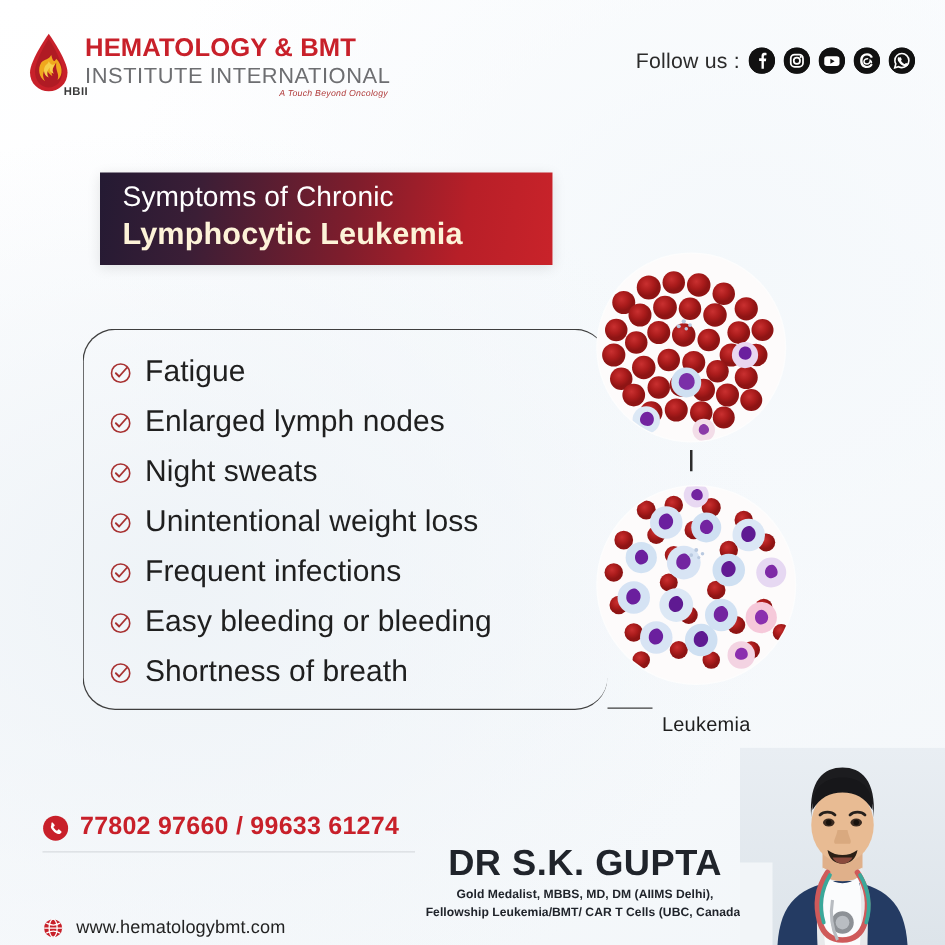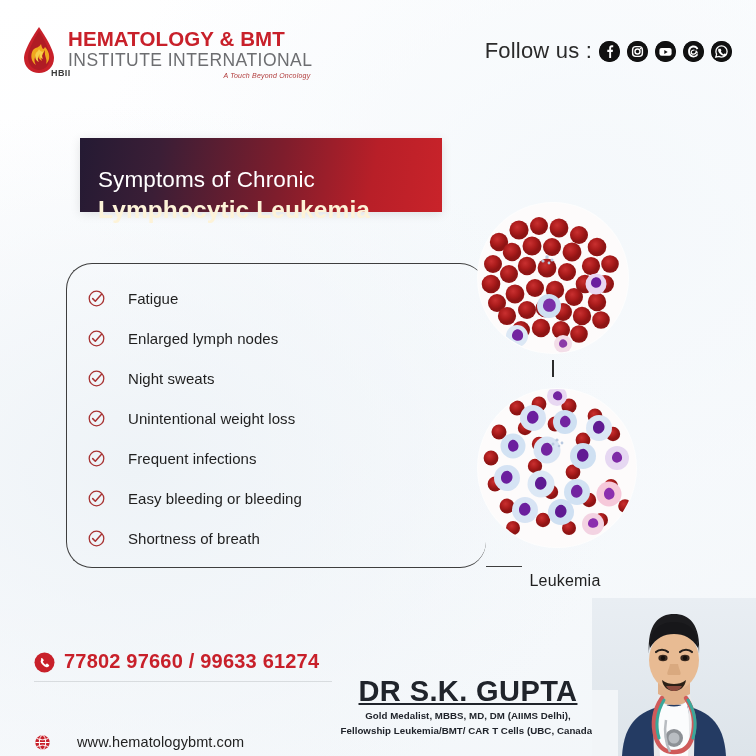--- a/index.html
+++ b/index.html
@@ -36,31 +36,31 @@
     line-height:1.15; white-space:nowrap;
   }
   .logo-tag {
     font-size:7px; color:#b03a3a; font-style:italic;
     text-align:right; letter-spacing:.2px; margin-top:2px; padding-right:2px;
   }
   .follow {
     position:absolute; right:24px; top:38px;
     display:flex; align-items:center; gap:7px;
   }
-  .follow-label { font-size:22px; color:#2b2b2b; letter-spacing:.2px; }
+  .follow-label { font-size:17px; color:#2b2b2b; letter-spacing:.2px; }
   .social {
     width:21px; height:21px; border-radius:50%;
     background:#111; display:flex; align-items:center; justify-content:center;
   }
   .social svg { display:block; }
   
   .banner {
     position:absolute; left:80px; top:138px; width:362px; height:74px;
     background:linear-gradient(100deg,#241a33 0%,#3b1e36 22%,#7e1d2c 55%,#b81f28 80%,#c9232a 100%);
-    padding:28px 0 0 18px;
+    padding:6px 0 0 18px;
     box-shadow:0 2px 10px rgba(0,0,0,.10);
   }
   .banner-l1 {
     font-size:22.5px; color:#ffffff; font-weight:500;
     letter-spacing:.1px; line-height:1.25;
   }
   .banner-l2 {
     font-size:24.5px; color:#fdf3d8; font-weight:bold;
     letter-spacing:.1px; line-height:1.3;
   }
@@ -78,21 +78,21 @@
   .card-bot-ext {
     position:absolute; left:486px; top:566px; width:36px; height:1.4px;
     background:#3e3e3e;
   }
   .sym-list { position:absolute; left:88px; top:278px; width:330px; }
   .sym {
     display:flex; align-items:center; gap:11px; height:40px;
   }
   .sym-icon { width:17px; height:17px; flex:none; }
   .sym-text {
-    font-size:15px; color:#1f1f1f; letter-spacing:.05px; white-space:nowrap;margin-left:12px;
+    font-size:24px; color:#1f1f1f; letter-spacing:.05px; white-space:nowrap;
   }
   
   .blood-label {
     position:absolute; font-size:16px; color:#1f1f1f;
     font-weight:500; letter-spacing:.2px; text-align:center; width:200px;
   }
   .circle {
     position:absolute; border-radius:50%; overflow:hidden;
     background:#fdfdfd;
   }
@@ -102,28 +102,28 @@
   }
   
   .contact { position:absolute; left:34px; top:650px; width:330px; }
   .phone-row { display:flex; align-items:flex-end; gap:9px; }
   .phone-txt {
     font-size:20px; font-weight:bold; color:#c8202a; letter-spacing:.2px;
   }
   .divider {
     margin:8px 0 9px 0; width:298px; height:1px; background:#d8dcdf;
   }
-  .info-row { display:flex; align-items:center; gap:26px; height:24px;margin-top:48px; }
+  .info-row { display:flex; align-items:center; gap:10px; height:24px;margin-top:48px; }
   .info-txt { font-size:14.5px; color:#222; letter-spacing:.1px; }
   .doctor-block {
     position:absolute; left:318px; top:676px; width:300px; text-align:center;
   }
   .doc-name {
     font-size:29px; font-weight:bold; color:#20242b;
-    letter-spacing:.4px; line-height:1.05;text-decoration:underline;
+    letter-spacing:.4px; line-height:1.05;
   }
   .doc-cred {
     font-size:9.7px; font-weight:bold; color:#20242b;
     line-height:1.45; letter-spacing:.05px; margin-top:3px;
   }
   .doc-photo {
     position:absolute; left:592px; top:598px; width:164px; height:158px;
     overflow:hidden;
   }
 </style>

